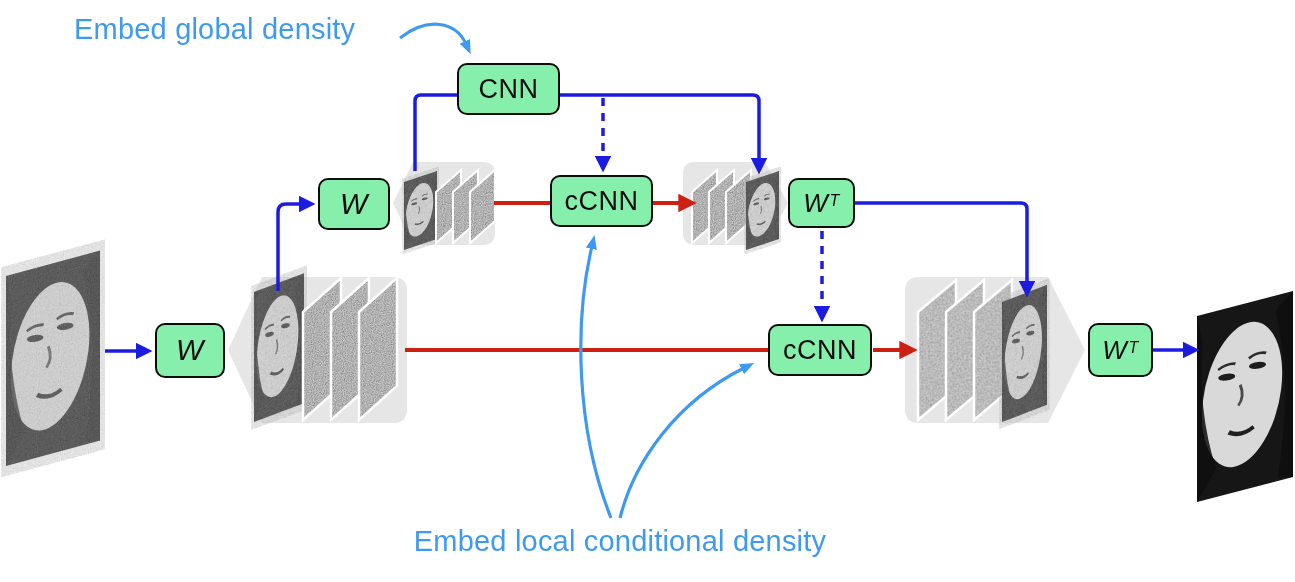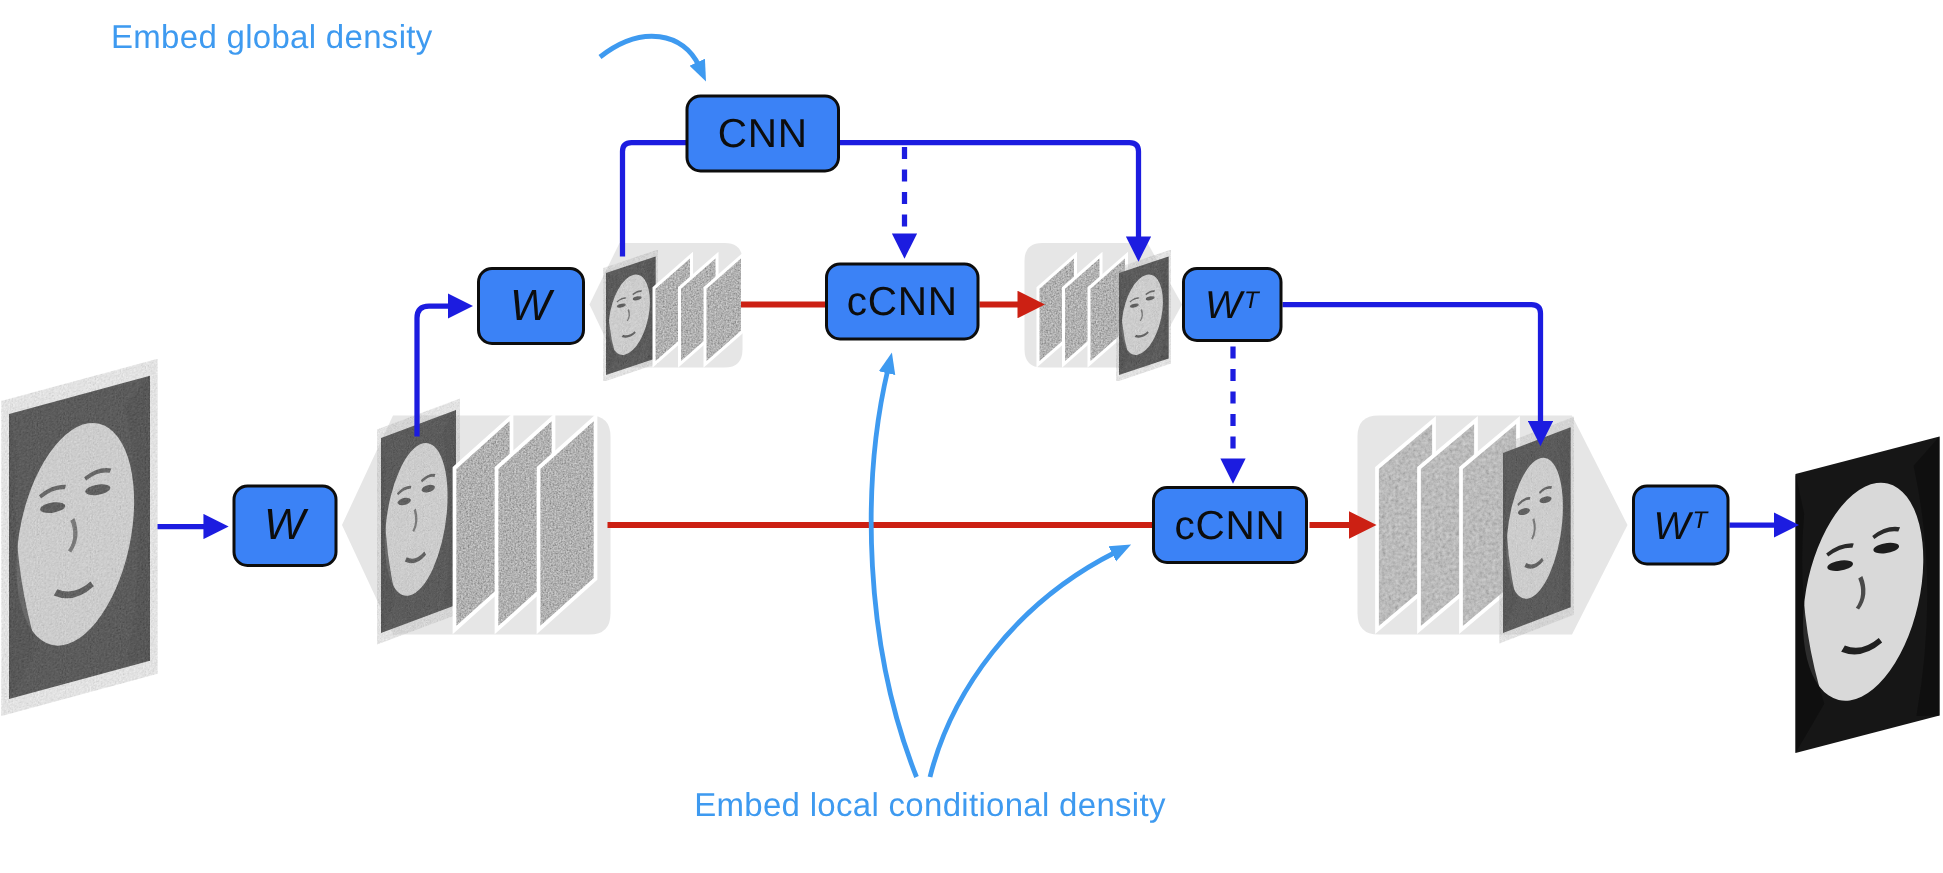--- a/index.html
+++ b/index.html
@@ -3,27 +3,27 @@
 <meta charset="utf-8">
 <style>
   html,body{margin:0;padding:0;background:#ffffff;}
   #canvas{
     position:relative;width:1295px;height:582px;background:#ffffff;overflow:hidden;
     font-family:"Liberation Sans", sans-serif;
   }
   #diagram-svg{position:absolute;left:0;top:0;width:1295px;height:582px;}
   .op-box{
     position:absolute;display:flex;align-items:center;justify-content:center;
-    background:#3b82f6;border:2.5px solid #0d0d0d;border-radius:10px;
+    background:#86efac;border:2.5px solid #0d0d0d;border-radius:10px;
     color:#0d0d0d;font-size:27px;letter-spacing:0.5px;box-sizing:border-box;
   }
   .op-box.italic{font-style:italic;font-size:29px;}
   .op-box sup{font-size:16px;font-style:italic;line-height:1;margin-left:1px;transform:translateY(-2px);}
   .note{
-    position:absolute;color:#3e9af0;font-size:22px;line-height:1.18;
+    position:absolute;color:#3e9af0;font-size:29px;line-height:1.18;
     letter-spacing:0.2px;
   }
   .note.center{text-align:center;}
 </style>
 </head>
 <body>
 
 <div id="canvas">
 
   <svg id="diagram-svg" viewBox="0 0 1295 582">

